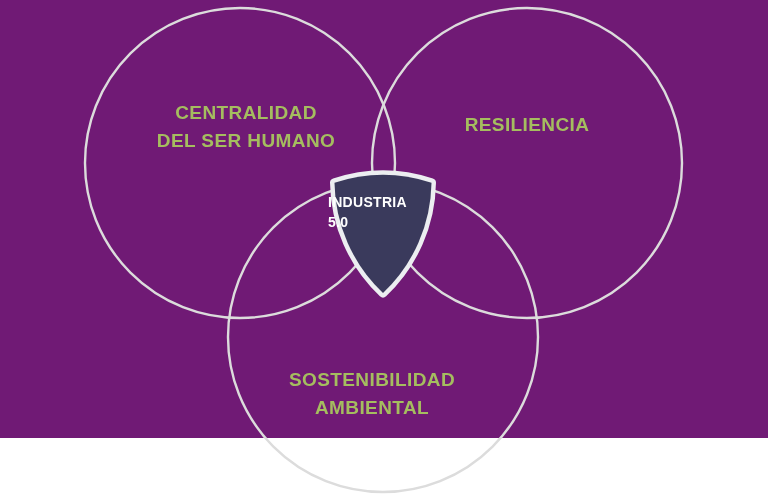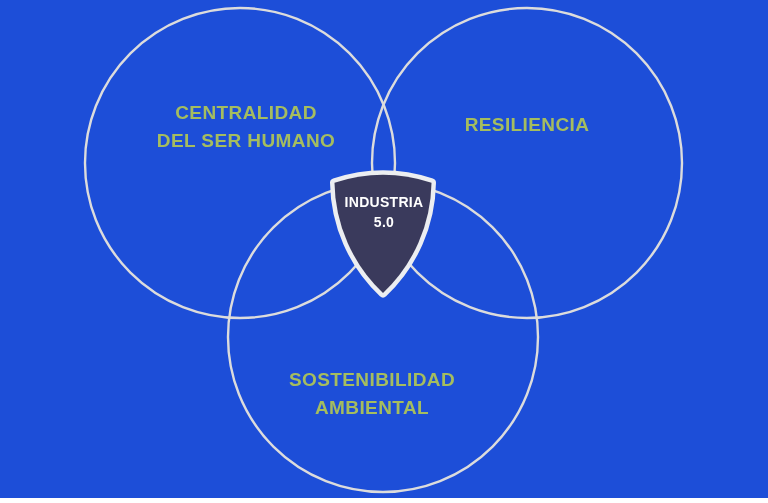--- a/index.html
+++ b/index.html
@@ -10,22 +10,22 @@
   }
   body {
     width: 768px;
     height: 503px;
     overflow: hidden;
     font-family: "Liberation Sans", sans-serif;
   }
   #diagram-root {
     position: relative;
     width: 768px;
-    height: 498px;
-    background: #1d4ed8;
+    height: 438px;
+    background: #701a75;
   }
   #venn-svg {
     position: absolute;
     top: 0;
     left: 0;
     width: 768px;
     height: 503px;
     display: block;
   }
   .venn-circle {
@@ -63,21 +63,21 @@
   #label-sustainability {
     left: 252px;
     top: 366px;
     width: 240px;
   }
   .core-label {
     position: absolute;
     left: 328px;
     top: 193px;
     width: 112px;
-    text-align: center;
+    text-align: left;
     font-family: "Liberation Sans", sans-serif;
     font-weight: bold;
     font-size: 14px;
     letter-spacing: 0.3px;
     line-height: 1.42;
     color: #ffffff;
     white-space: pre-line;
     pointer-events: none;
     user-select: none;
   }

